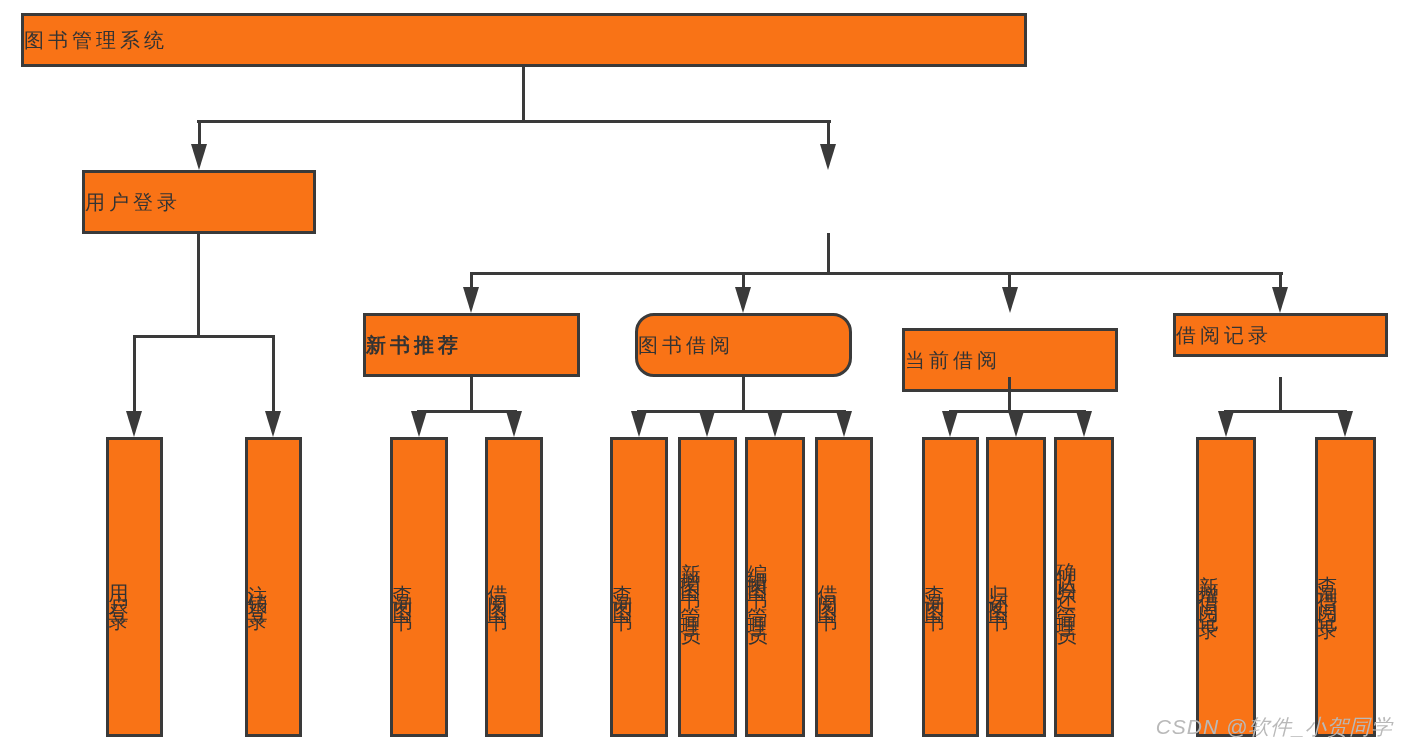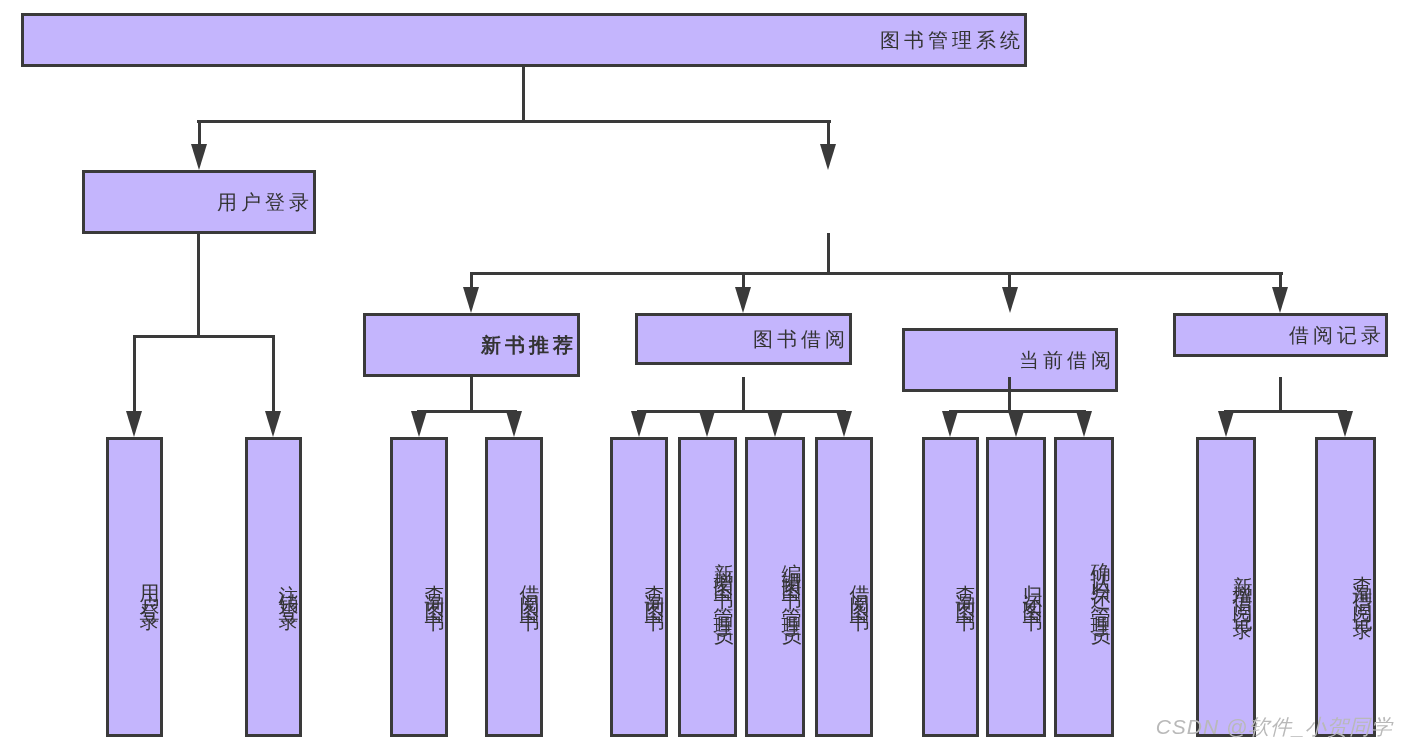--- a/index.html
+++ b/index.html
@@ -17,24 +17,24 @@
     position: relative;
     width: 1405px;
     height: 747px;
     background: var(--background);
     overflow: hidden;
   }
   .box {
     position: absolute;
     box-sizing: border-box;
     border: 3px solid var(--line);
-    background: #c4b5fd;
+    background: #f97316;
     display: flex;
     align-items: center;
-    justify-content: flex-end;
+    justify-content: flex-start;
   }
   .hlabel {
     font-size: 20px;
     letter-spacing: 4px;
     color: var(--text);
     white-space: nowrap;
   }
   .vtext {
     writing-mode: vertical-rl;
     text-orientation: mixed;
@@ -98,21 +98,21 @@
   <div class="lv" style="left:742px; top:274px; height:14px;"></div>
   <div class="arrow" style="left:735px; top:287px;"></div>
   <div class="lv" style="left:1008px; top:274px; height:14px;"></div>
   <div class="arrow" style="left:1002px; top:287px;"></div>
   <div class="lv" style="left:1279px; top:274px; height:14px;"></div>
   <div class="arrow" style="left:1272px; top:287px;"></div>
 
   <div class="box" style="left:363px; top:313px; width:217px; height:64px;font-weight:bold;">
     <span class="hlabel">新书推荐</span>
   </div>
-  <div class="box" style="left:635px; top:313px; width:217px; height:52px;">
+  <div class="box" style="left:635px; top:313px; width:217px; height:64px;border-radius:19px;">
     <span class="hlabel">图书借阅</span>
   </div>
   <div class="box" style="left:902px; top:328px; width:216px; height:64px;">
     <span class="hlabel">当前借阅</span>
   </div>
   <div class="box" style="left:1173px; top:313px; width:215px; height:44px;">
     <span class="hlabel">借阅记录</span>
   </div>
 
   <div class="lv" style="left:470px; top:377px; height:36px;"></div>

